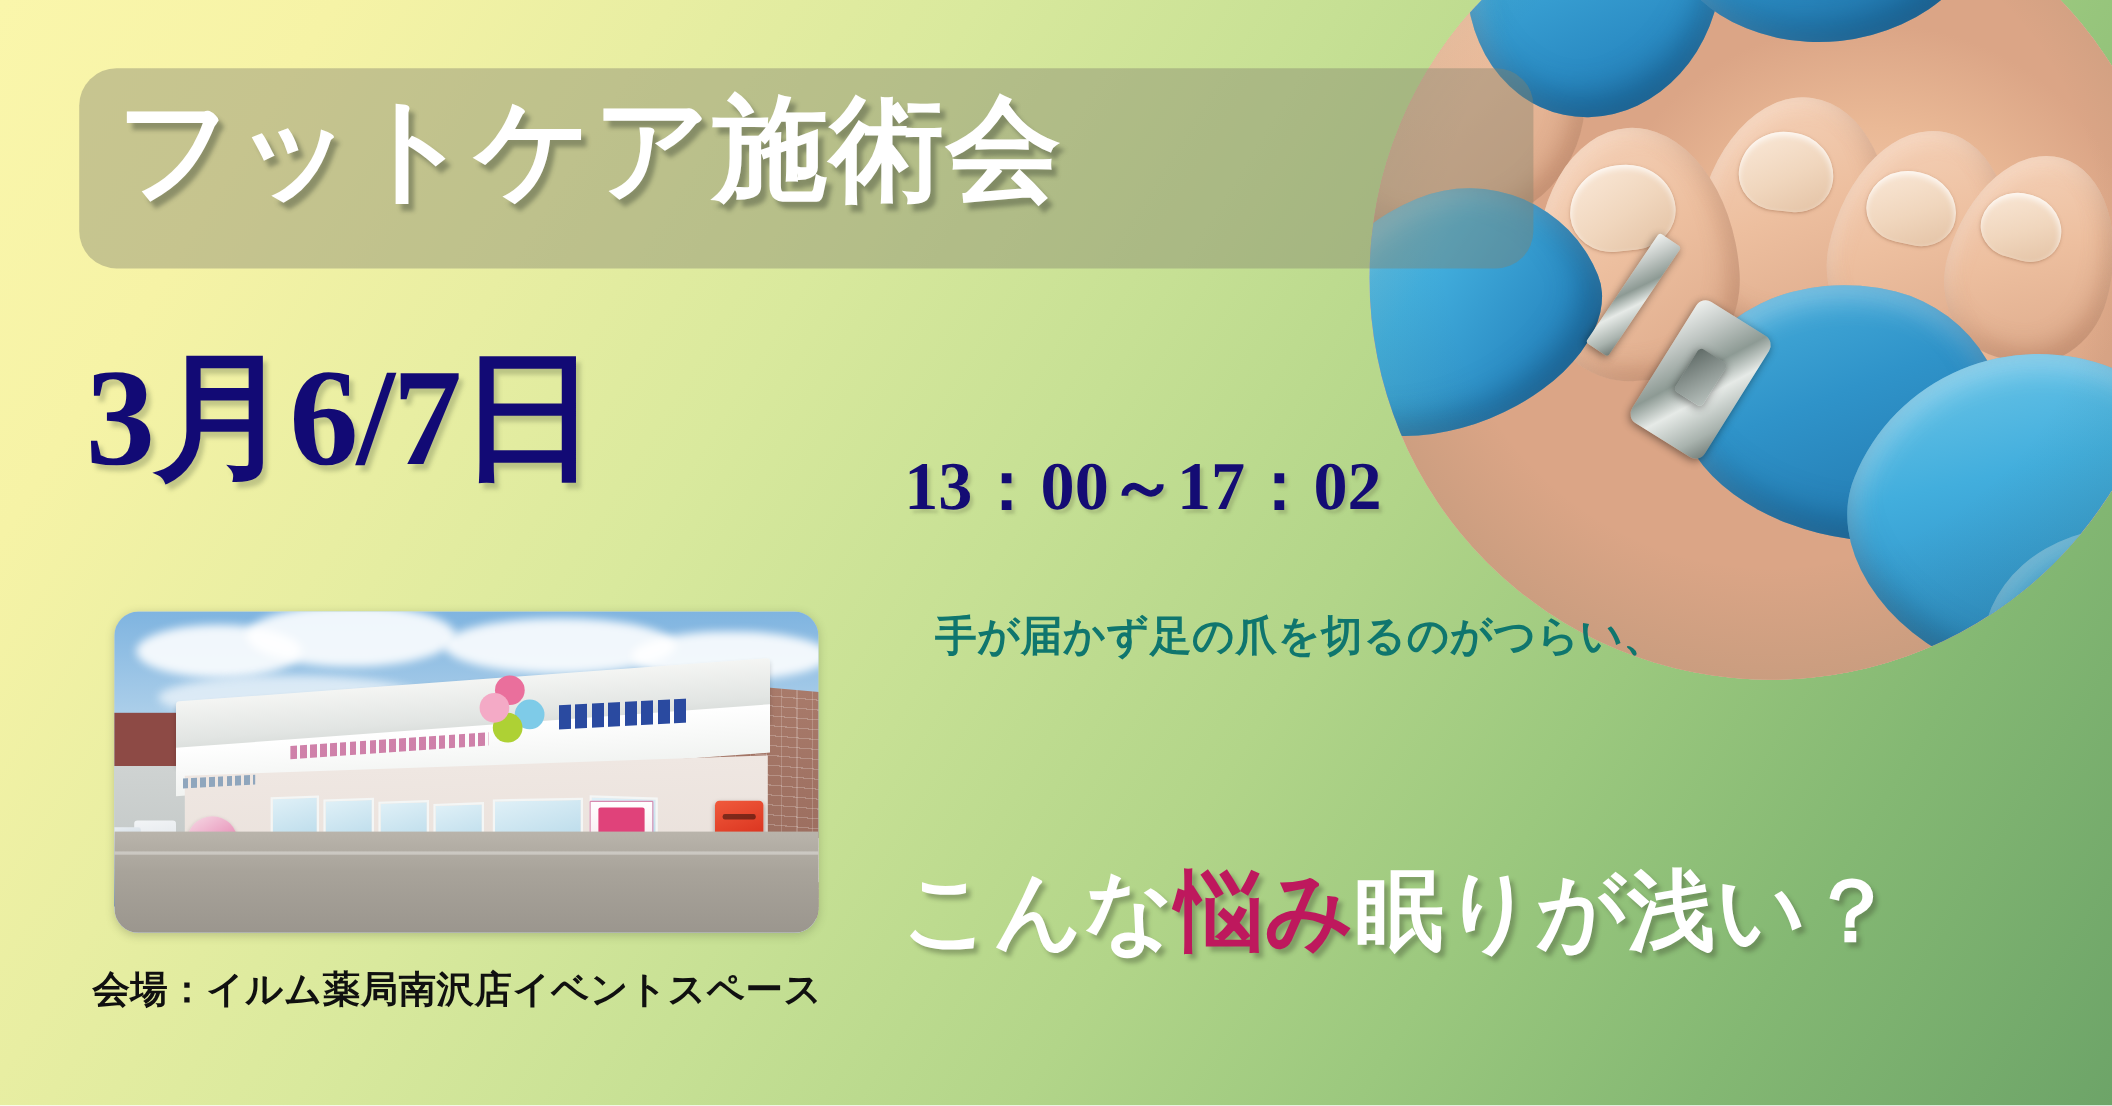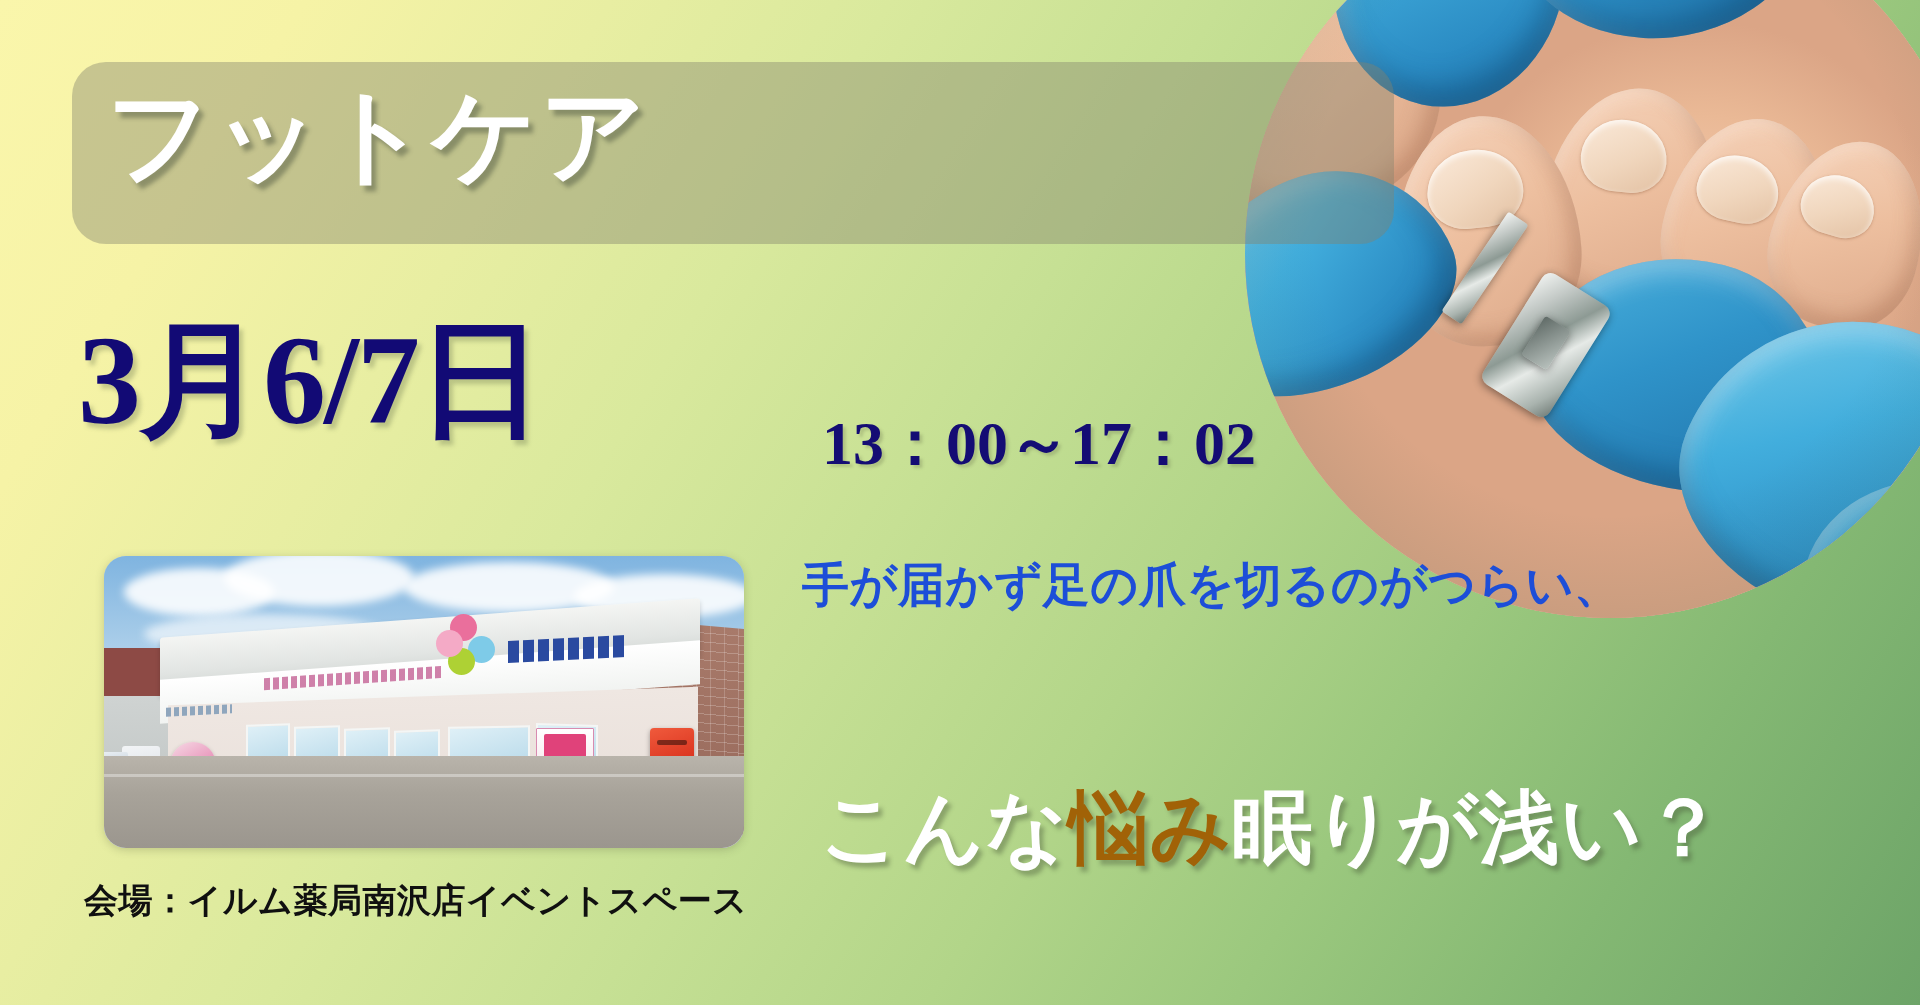--- a/index.html
+++ b/index.html
@@ -231,45 +231,45 @@
     box-shadow:0 2px 4px rgba(0,0,0,.25);
   }
   .fence {
     left:600px; top:206px; width:44px; height:40px;
     background:repeating-linear-gradient(90deg,#f3f5f4 0 5px, #cfd6d4 5px 9px);
   }
 
   
   #body-copy {
     position:absolute;
-    left:802px; top:552px;
+    left:850px; top:552px;
     width:1000px;
     font-family:"DejaVu Sans","Liberation Sans",sans-serif;
     font-weight:700;
-    font-size:47px;
+    font-size:38px;
     line-height:1.42;
-    color:#1d4ed8;
+    color:#0f766e;
     letter-spacing:0.5px;
     white-space:nowrap;
   }
 
   
   #tagline {
     position:absolute;
     left:820px; top:784px;
     font-family:"DejaVu Sans","Liberation Sans",sans-serif;
     font-weight:700;
     font-size:80px;
     line-height:1.1;
     letter-spacing:1px;
     color:#ffffff;
     text-shadow:4px 5px 4px rgba(70,85,55,.4);
     white-space:nowrap;
   }
-  #tagline .hl { color:#a16207; }
+  #tagline .hl { color:#be185d; }
 
   
   #venue {
     position:absolute;
     left:84px; top:880px;
     font-family:"DejaVu Sans","Liberation Sans",sans-serif;
     font-weight:700;
     font-size:34px;
     line-height:1.2;
     color:#101010;
@@ -310,20 +310,21 @@
   <div class="nipper" style="left:228px;top:320px;width:24px;height:120px;transform:rotate(34deg);border-radius:3px;"></div>
   <div class="nipper" style="left:262px;top:392px;width:78px;height:130px;transform:rotate(32deg);border-radius:10px;"></div>
   <div class="nipper" style="left:286px;top:432px;width:30px;height:46px;transform:rotate(32deg);border-radius:4px;background:linear-gradient(120deg,#5f6a66,#b9c2be);"></div>
 
   <div class="cp-shade"></div>
 </div>
 
 <div id="title-panel"></div>
 <div id="title-text">
   <span>フットケア</span>
+    <span>施術会</span>
 </div>
 
 <div id="date-line">3月6/7日</div>
 <div id="time-line">13：00～17：02</div>
 
 <div id="store-photo">
   <div class="sp sky"></div>
   <div class="cloud" style="left:20px;top:12px;width:150px;height:48px;"></div>
   <div class="cloud" style="left:120px;top:-6px;width:190px;height:56px;"></div>
   <div class="cloud" style="left:300px;top:6px;width:210px;height:50px;"></div>

